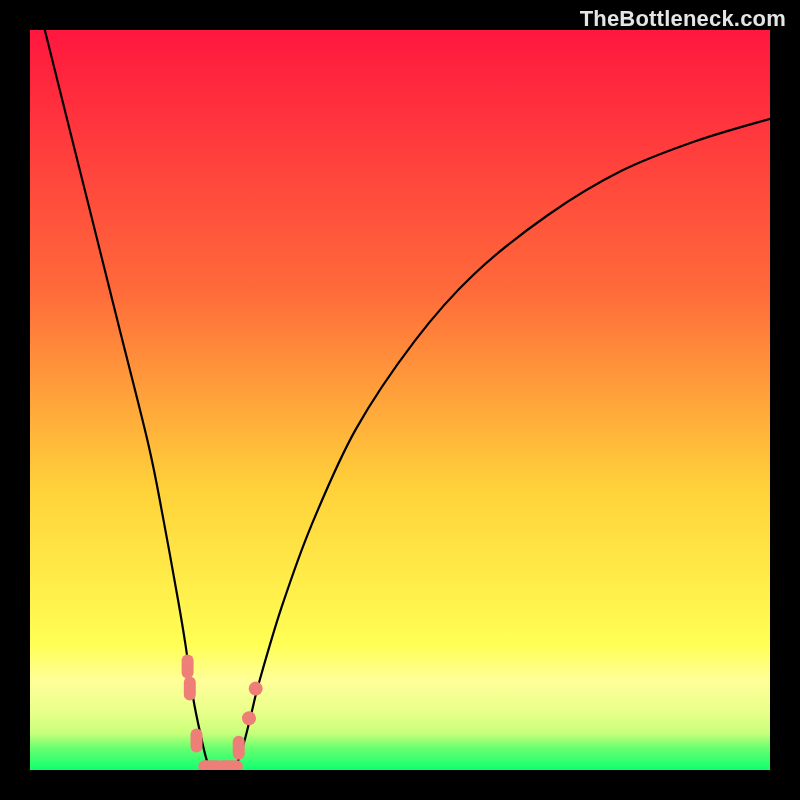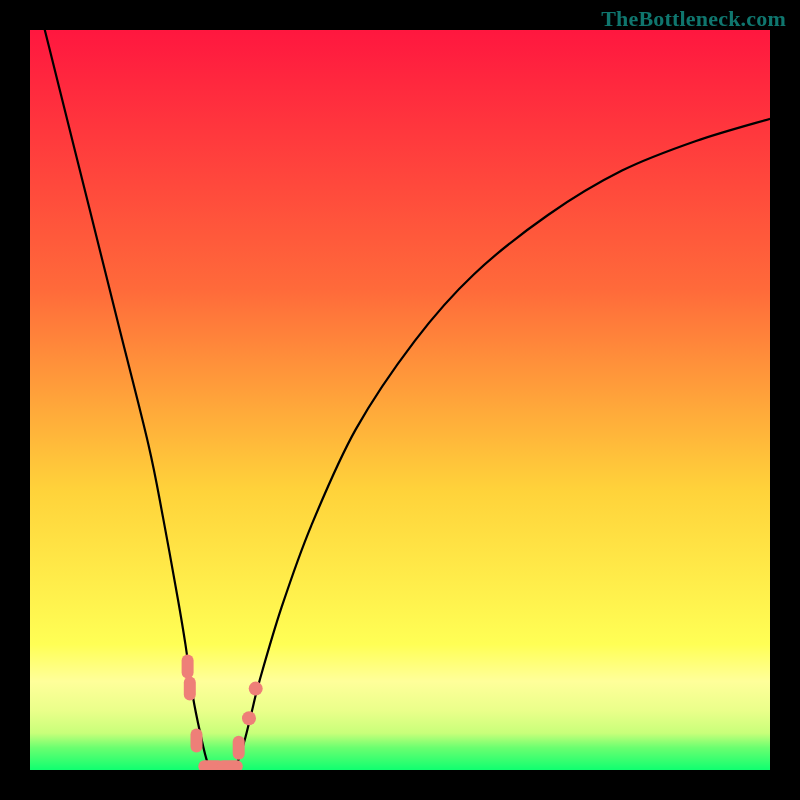--- a/index.html
+++ b/index.html
@@ -16,26 +16,25 @@
     left: 0;
     top: 0;
     width: 800px;
     height: 800px;
     background: #000000;
   }
   .watermark {
     position: absolute;
     top: 6px;
     right: 14px;
-    color: #0f766e;
+    color: #e5e5e5;
     font-size: 22px;
     font-weight: 600;
     z-index: 20;
     letter-spacing: 0.2px;
-    font-family: Liberation Serif, serif;
   }
   .plot {
     position: absolute;
     left: 30px;
     top: 30px;
     width: 740px;
     height: 740px;
     z-index: 5;
   }
   svg {

